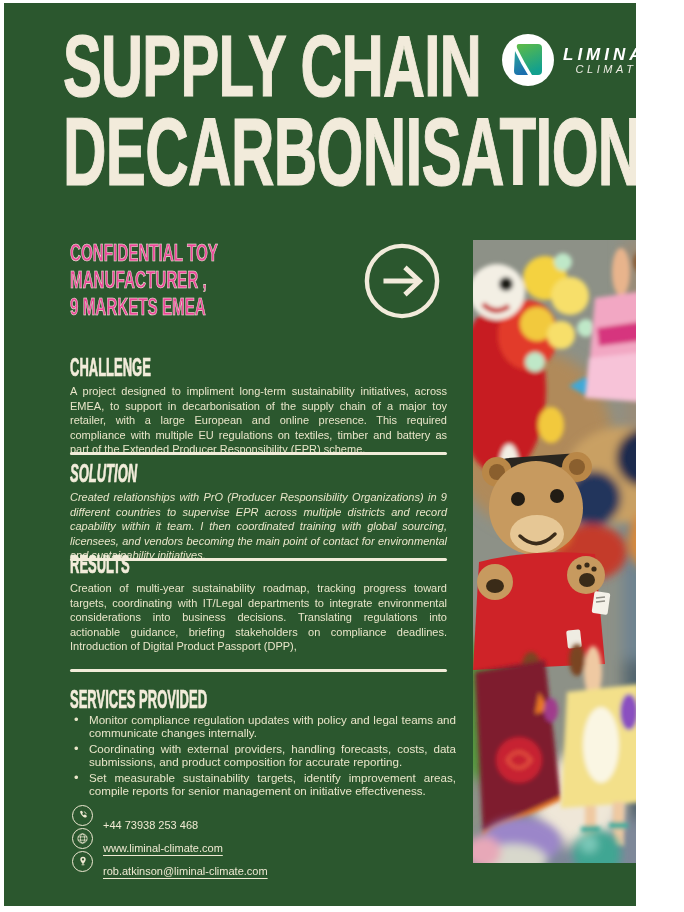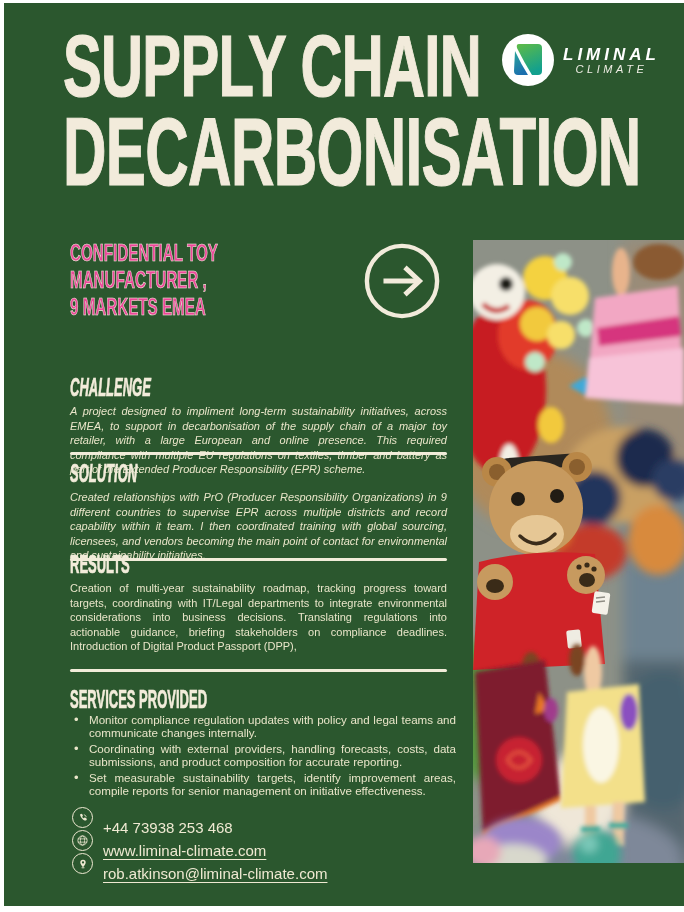--- a/index.html
+++ b/index.html
@@ -1,17 +1,17 @@
 <!DOCTYPE html>
 <html><head>
 <meta charset="utf-8">
 <style>
   html,body{margin:0;padding:0;background:#ffffff;}
   #page{
-    position:relative;width:684px;height:912px;background:#ffffff;overflow:hidden;
+    position:relative;width:636px;height:912px;background:#ffffff;overflow:hidden;
     font-family:"Liberation Sans", sans-serif;
   }
   #panel{position:absolute;left:4px;top:3px;right:0;bottom:6px;background:#2B572E;}
 
   
   .title{position:absolute;left:63px;top:22px;color:#F2EBDB;font-weight:bold;}
   .title .t1{display:block;font-size:88px;line-height:88px;white-space:nowrap;
     transform:scaleX(0.66);transform-origin:left top;letter-spacing:-1px;
     -webkit-text-stroke:1.2px #F2EBDB;}
   .title .t2{display:block;font-size:97px;line-height:97px;white-space:nowrap;
@@ -45,21 +45,21 @@
   .svc-list{position:absolute;left:70px;top:713px;width:386px;margin:0;padding:0;list-style:none;
     color:#E9E5C9;font-size:11.6px;line-height:13px;}
   .svc-list li{position:relative;padding-left:19px;margin-bottom:3px;text-align:justify;}
   .svc-list li::before{content:"\2022";position:absolute;left:4px;top:0;font-size:13px;}
 
   
   .contact-row{position:absolute;left:72px;display:flex;align-items:center;color:#EFE9D2;}
   .c-icon{width:21px;height:21px;border:1.4px solid #EFE9D2;border-radius:50%;
     display:flex;align-items:center;justify-content:center;flex:0 0 auto;box-sizing:border-box;}
   .c-icon svg{display:block;}
-  .c-text{margin-left:10px;font-size:15px;margin-top:20px;}
+  .c-text{margin-left:10px;font-size:11px;margin-top:20px;}
   .c-link{color:#EFE9D2;text-decoration:underline;text-underline-offset:3px;text-decoration-thickness:1.3px;}
 
   
   .photo{position:absolute;left:473px;top:240px;width:211px;height:623px;overflow:hidden;}
   .photo svg{display:block;width:211px;height:623px;}
 </style>
 </head>
 <body>
 
 <div id="page">
@@ -103,21 +103,21 @@
   <button class="arrow-btn" aria-label="next">
     <span>
       <svg viewBox="0 0 80 80" width="78" height="78">
         <circle cx="40" cy="40" r="36" fill="none" stroke="#F2EBDB" stroke-width="4.5"></circle>
         <line x1="21" y1="40" x2="55" y2="40" stroke="#F2EBDB" stroke-width="5" stroke-linecap="butt"></line>
         <polyline points="43,26 58,40 43,54" fill="none" stroke="#F2EBDB" stroke-width="5" stroke-linecap="butt" stroke-linejoin="miter"></polyline>
       </svg>
     </span>
   </button>
 
-  <div class="section" style="top:376px;font-style:italic;">
+  <div class="section" style="top:356px;">
     <h2 class="sec-head">CHALLENGE</h2>
     <p class="sec-body">A project designed to impliment long-term sustainability initiatives, across EMEA, to support in decarbonisation of the supply chain of a major toy retailer, with a large European and online presence. This required compliance with multiple EU regulations on textiles, timber and battery as part of the Extended Producer Responsibility (EPR) scheme.</p>
   </div>
   <div class="rule" style="top:452px;"></div>
 
   <div class="section" style="top:462px;font-style:italic;">
     <h2 class="sec-head">SOLUTION</h2>
     <p class="sec-body">Created relationships with PrO (Producer Responsibility Organizations) in 9 different countries to supervise EPR across multiple districts and record capability within it team. I then coordinated training with global sourcing, licensees, and vendors becoming the main point of contact for environmental and sustainability initiatives,</p>
   </div>
   <div class="rule" style="top:558px;"></div>

